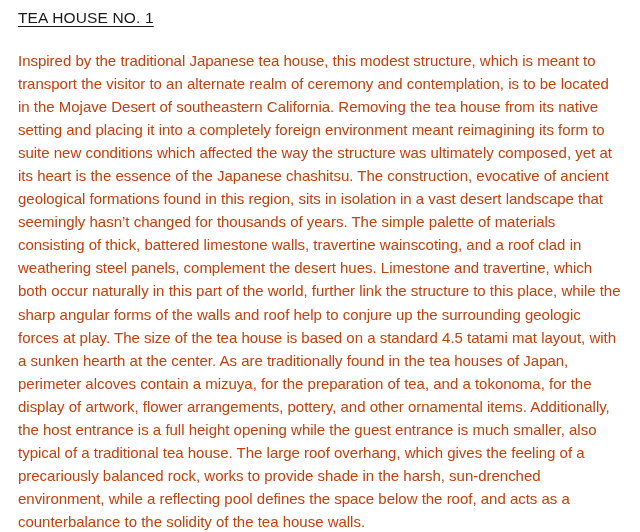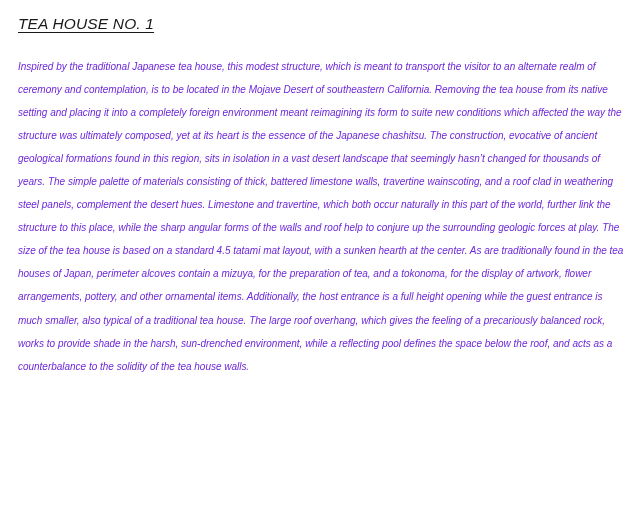--- a/index.html
+++ b/index.html
@@ -12,23 +12,22 @@
     width: 640px;
     height: 532px;
     background: #ffffff;
     overflow: hidden;
     font-family: "Liberation Sans", "DejaVu Sans", sans-serif;
     -webkit-font-smoothing: antialiased;
   }
   .doc-body {
     position: absolute;
     left: 18px;
-    top: 6px;
+    top: 0;
     width: 606px;
-    font-style: italic;
   }
   .doc-title {
     display: inline-block;
     margin: 0;
     padding: 0;
     font-size: 15.5px;
     font-weight: 400;
     line-height: 23px;
     color: #1a1a1a;
     letter-spacing: 0.15px;
@@ -38,23 +37,23 @@
     white-space: pre;
   }
   .title-row {
     margin: 0;
     padding-top: 6px;
     height: 23px;
   }
   .doc-paragraph {
     margin: 0;
     padding-top: 20px;
-    font-size: 10px;
+    font-size: 15px;
     line-height: 23.05px;
-    color: #6d28d9;
+    color: #c2410c;
     text-align: left;
     text-justify: none;
     letter-spacing: -0.02px;
     word-spacing: 0.05px;
     hyphens: none;
     white-space: normal;
   }
 </style>
 </head>
 <body>

